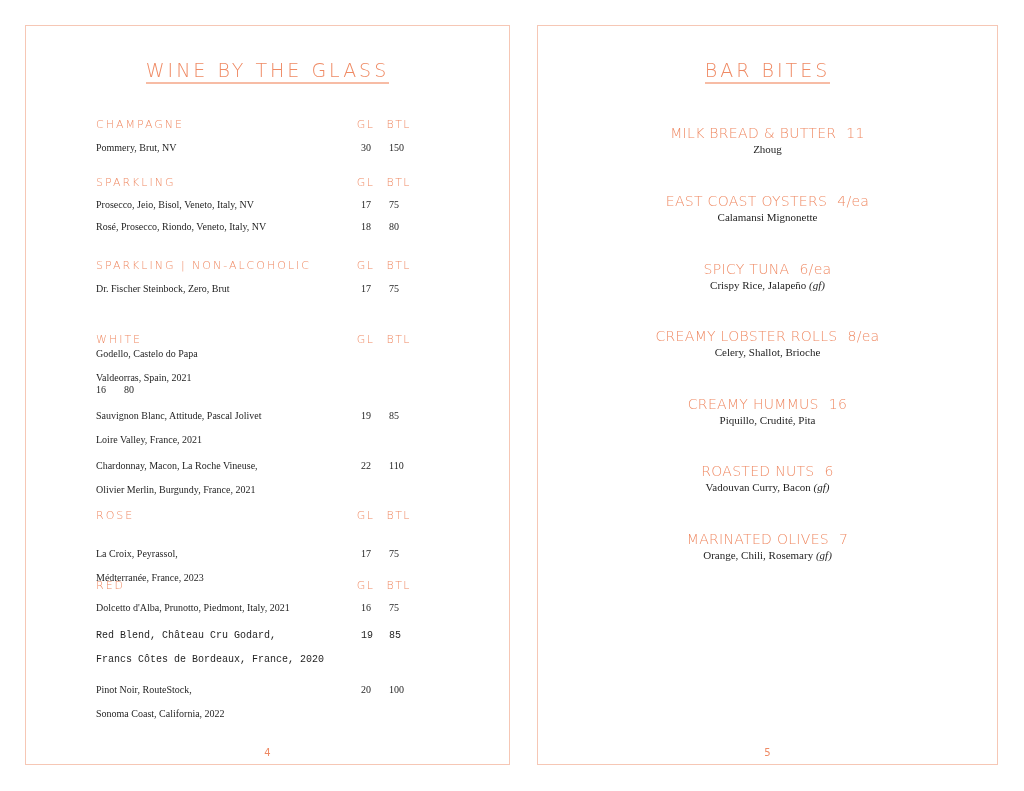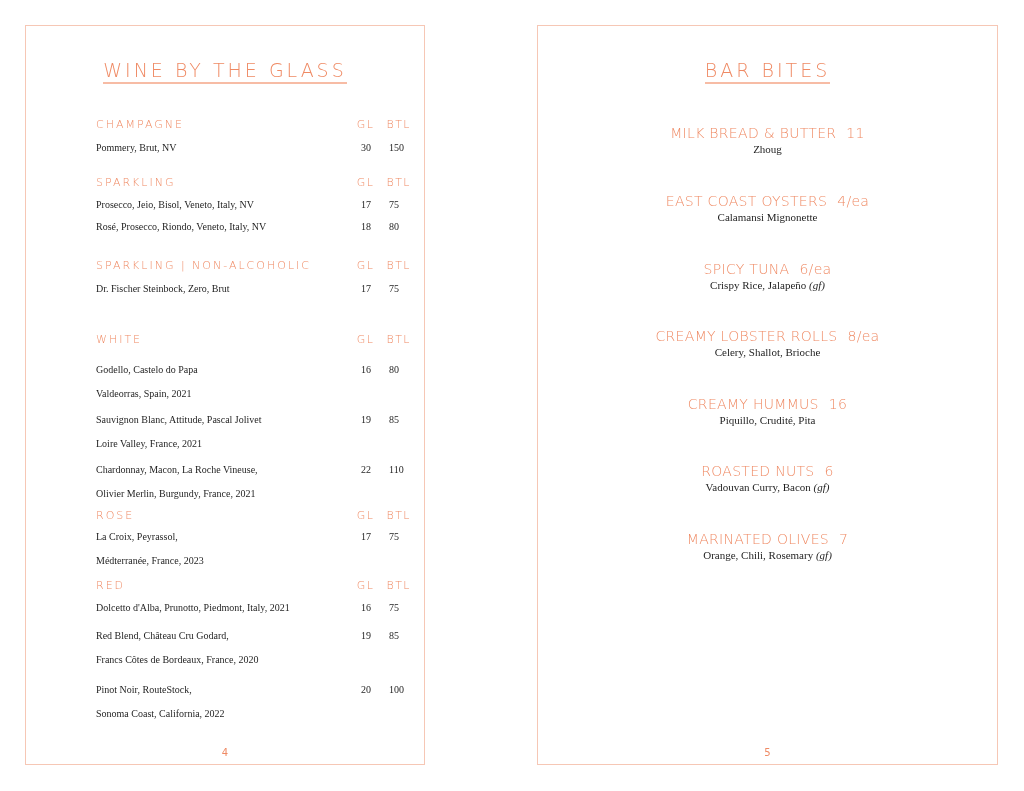--- a/index.html
+++ b/index.html
@@ -1,21 +1,21 @@
 <!DOCTYPE html>
 <html><head>
 <meta charset="utf-8">
 <style>
   html, body { margin:0; padding:0; }
   body {
     width:1024px; height:791px; background:#ffffff; position:relative; overflow:hidden;
     font-family: "Liberation Serif", serif; color:#1f1f1f;
   }
   .page {
-    position:absolute; top:25px; width:400px; height:740px;
+    position:absolute; top:25px; width:485px; height:740px;
     border:1px solid #f6c7b5; box-sizing:border-box; background:#fff;
   }
   #page-left { left:25px; }
   #page-right { left:537px; width:461px; }
   .title {
     position:absolute; left:0; right:0; top:33px; text-align:center;
     font-family: "DejaVu Sans", sans-serif; font-weight:200;
     color:#ef8a64; font-size:19px; letter-spacing:3px;
   }
   .title span {
@@ -124,21 +124,21 @@
   </div>
 
   <div class="section" style="top:306px;">
     <div class="sec-head">
       <span>WHITE</span>
       <span class="cols">
           <span>GL</span>
           <span>BTL</span>
         </span>
     </div>
-    <div class="row" style="margin-top:16px;">
+    <div class="row" style="margin-top:0;flex-direction:column;">
       <div class="name">
           <div>Godello, Castelo do Papa</div>
           <div>Valdeorras, Spain, 2021</div>
         </div>
       <div class="prices">
           <span class="gl">16</span>
           <span class="btl">80</span>
         </div>
     </div>
     <div class="row" style="margin-top:14px;">
@@ -164,21 +164,21 @@
   </div>
 
   <div class="section" style="top:482px;">
     <div class="sec-head">
       <span>ROSE</span>
       <span class="cols">
           <span>GL</span>
           <span>BTL</span>
         </span>
     </div>
-    <div class="row" style="margin-top:7px;">
+    <div class="row" style="margin-top:24px;">
       <div class="name">
           <div>La Croix, Peyrassol,</div>
           <div>Médterranée, France, 2023</div>
         </div>
       <div class="prices">
           <span class="gl">17</span>
           <span class="btl">75</span>
         </div>
     </div>
   </div>
@@ -193,21 +193,21 @@
     </div>
     <div class="row" style="margin-top:8px;">
       <div class="name">
           <div>Dolcetto d'Alba, Prunotto, Piedmont, Italy, 2021</div>
         </div>
       <div class="prices">
           <span class="gl">16</span>
           <span class="btl">75</span>
         </div>
     </div>
-    <div class="row" style="margin-top:16px;">
+    <div class="row" style="margin-top:16px;font-family:Liberation Mono, monospace;">
       <div class="name">
           <div>Red Blend, Château Cru Godard,</div>
           <div>Francs Côtes de Bordeaux, France, 2020</div>
         </div>
       <div class="prices">
           <span class="gl">19</span>
           <span class="btl">85</span>
         </div>
     </div>
     <div class="row" style="margin-top:18px;">

